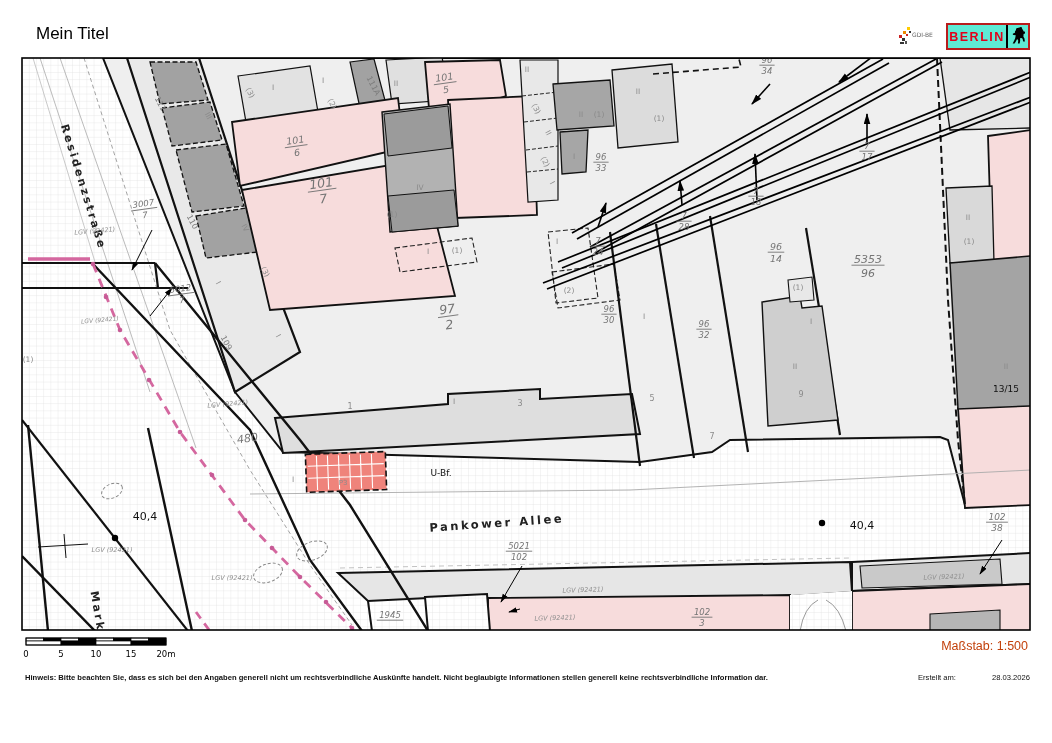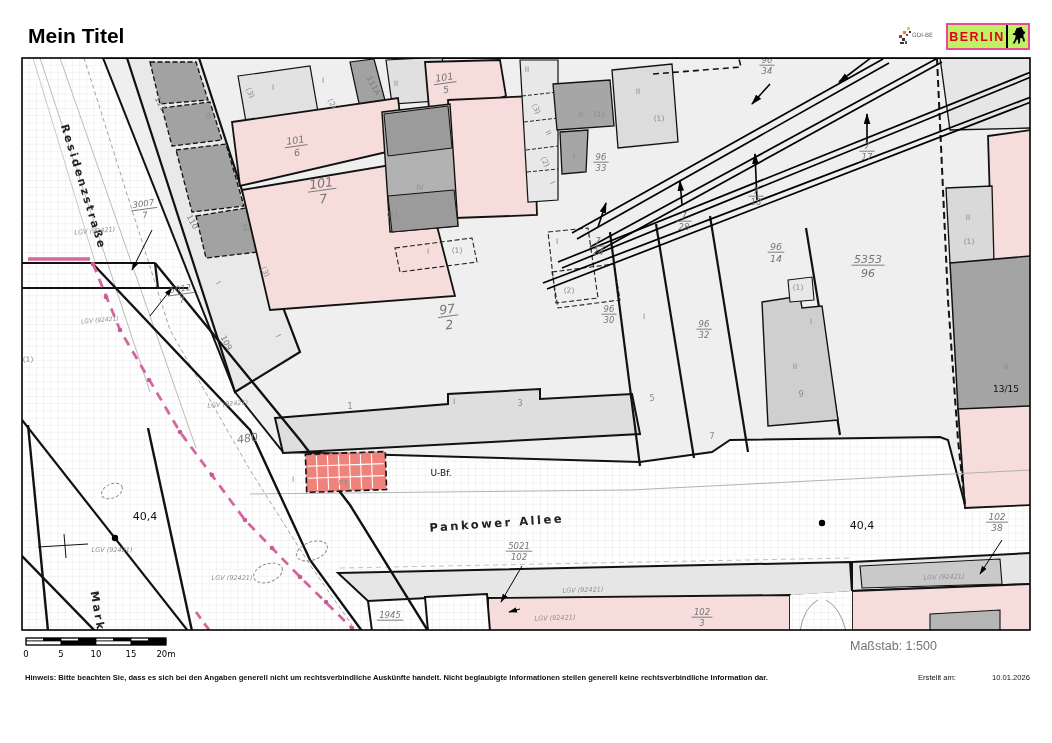--- a/index.html
+++ b/index.html
@@ -1,30 +1,30 @@
 <!DOCTYPE html>
 <html><head>
 <meta charset="utf-8">
 <style>
   html,body{margin:0;padding:0;background:#fff;}
   #page{position:relative;width:1052px;height:743px;background:#fff;overflow:hidden;
         font-family:"Liberation Sans",sans-serif;}
-  #map-title{position:absolute;left:28px;top:24px;font-size:21px;font-weight:bold;color:#000;}
+  #map-title{position:absolute;left:36px;top:24px;font-size:17px;font-weight:normal;color:#000;}
   
-  #berlin-logo{position:absolute;left:946px;top:23px;width:84px;height:27px;border:2px solid #ec4899;
-    box-sizing:border-box;display:flex;align-items:stretch;background:#bef264;}
+  #berlin-logo{position:absolute;left:946px;top:23px;width:84px;height:27px;border:2px solid #b91c1c;
+    box-sizing:border-box;display:flex;align-items:stretch;background:#5eead4;}
   #berlin-word{flex:1;display:flex;align-items:center;justify-content:center;
     color:#e2001a;font-weight:bold;font-size:12.5px;letter-spacing:1.5px;}
   #berlin-divider{width:2px;background:#000;}
   #bear-cell{width:20px;display:flex;align-items:center;justify-content:center;}
   
   #gdi-logo{position:absolute;left:896px;top:22px;width:46px;height:28px;}
   
-  #massstab{position:absolute;left:850px;top:639px;width:178px;
-    font-size:12.5px;color:#737373;}
+  #massstab{position:absolute;left:850px;top:639px;width:178px;text-align:right;
+    font-size:12.5px;color:#c2410c;}
   
   #footer-text{position:absolute;left:25px;top:672px;width:885px;font-size:7.6px;
     line-height:11.5px;color:#111;font-weight:bold;}
   #created{position:absolute;left:918px;top:673px;width:112px;display:flex;
     justify-content:space-between;font-size:7.6px;color:#111;}
   svg text{font-family:"DejaVu Sans",sans-serif;}
   .street{font-weight:bold;fill:#222;letter-spacing:2.5px;}
   .lgv{fill:#8f8f8f;font-style:italic;}
   .rn{fill:#8a8a8a;}
   .hn{fill:#7d7d7d;}
@@ -407,16 +407,16 @@
       </g>
   </svg>
 
   <div id="massstab">Maßstab: 1:500</div>
 
   <div id="footer-text">
     <div>Hinweis: Bitte beachten Sie, dass es sich bei den Angaben generell nicht um rechtsverbindliche Auskünfte handelt. Nicht beglaubigte Informationen stellen generell keine rechtsverbindliche Information dar.</div>
   </div>
   <div id="created">
     <span>Erstellt am:</span>
-    <span>10.01.2026</span>
+    <span>28.03.2026</span>
   </div>
 
 </div>
 
 </body></html>

